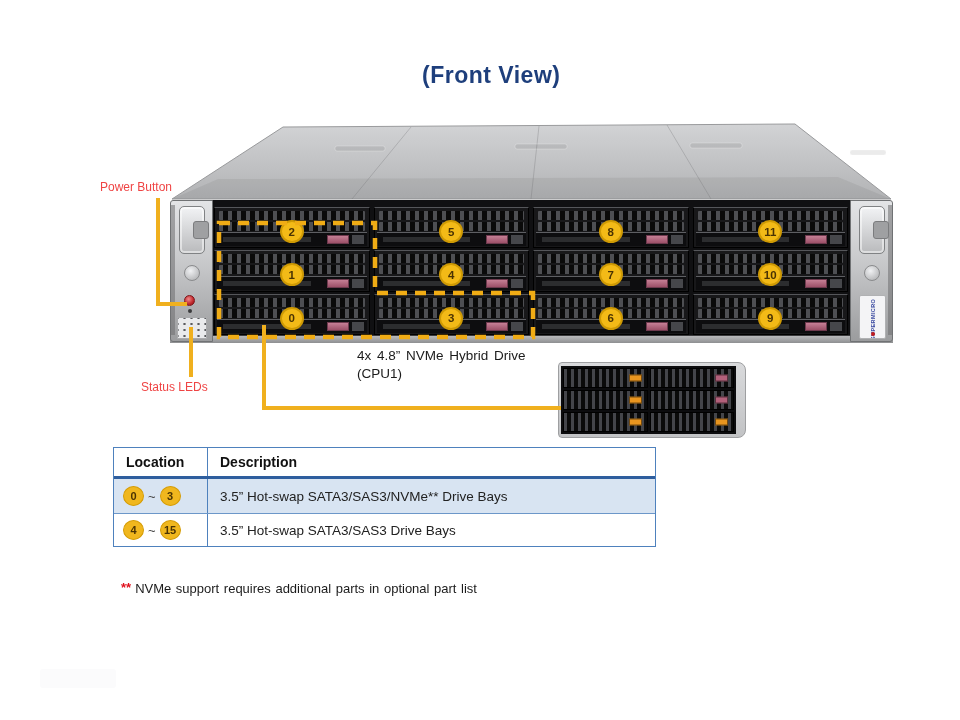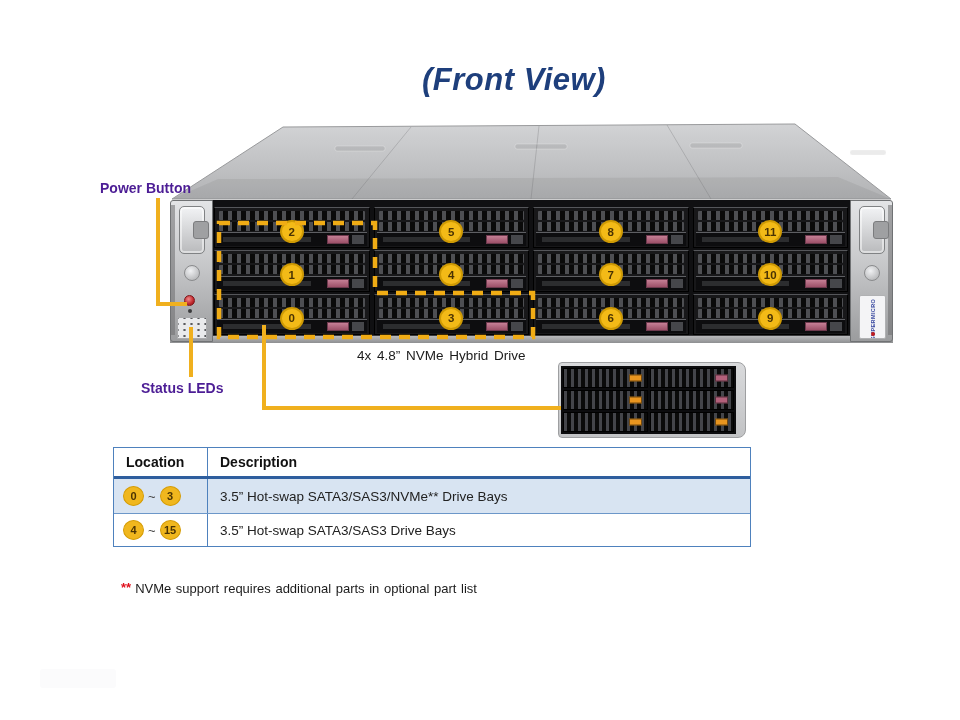--- a/index.html
+++ b/index.html
@@ -1,20 +1,20 @@
 <!DOCTYPE html>
 <html><head>
 <meta charset="utf-8">
 <style>
   * { margin:0; padding:0; box-sizing:border-box; }
   html,body { width:960px; height:720px; background:#fff; font-family:"Liberation Sans", sans-serif; }
   #canvas { position:relative; width:960px; height:720px; background:#ffffff; overflow:hidden; }
 
   
-  .title { position:absolute; left:422px; top:62px; font-size:31px; font-style:italic; font-weight:600;
+  .title { position:absolute; left:422px; top:62px; font-size:23px; font-weight:600;
            color:#1e3f7c; letter-spacing:0.5px; }
 
   
   .server { position:absolute; left:170px; top:120px; width:723px; height:232px; }
   .lid-svg { position:absolute; left:0; top:0; }
 
   .bezel { position:absolute; left:40px; top:80px; width:643px; height:135px; background:#101012; }
 
   .bottom-strip { position:absolute; left:0px; top:215px; width:723px; height:8px;
                   background:linear-gradient(#b9babc,#8e8f91); border-top:1px solid #3a3a3c; }
@@ -69,21 +69,21 @@
 
   
   .lead { position:absolute; background:#f0b01e; z-index:5; }
   #lead-power-v { left:156px; top:198px; width:4px; height:108px; }
   #lead-power-h { left:156px; top:302px; width:31px; height:4px; }
   #lead-status-v { left:189px; top:327px; width:4px; height:50px; }
   #lead-nvme-v { left:262px; top:325px; width:4px; height:85px; }
   #lead-nvme-h { left:262px; top:406px; width:299px; height:4px; }
 
   
-  .ann-label { position:absolute; font-size:14px; color:#4c1d95;font-weight:bold; }
+  .ann-label { position:absolute; font-size:12px; color:#ef4444; }
   #label-power { left:100px; top:180px; }
   #label-status { left:141px; top:380px; }
   .callout { position:absolute; left:357px; top:347px; width:210px; font-size:13.5px; color:#1b1b1b;
              line-height:1.32; word-spacing:2px; }
   .stars-red { color:#e0101c; font-weight:bold; }
 
   
   .nvme-img { position:absolute; left:558px; top:362px; width:188px; height:76px;
               background:linear-gradient(180deg,#d9dadc,#c2c3c5); border-radius:4px 8px 8px 4px;
               border:1px solid #9e9fa1; }
@@ -92,21 +92,21 @@
                 gap:2px; padding:2px; }
   .mini-tray { position:relative; background:#202022; border:1px solid #000;
                background-image:repeating-linear-gradient(90deg,#44454a 0 3px,#0a0a0a 3px 7px);
                background-size:100% 14px; background-repeat:repeat-y; }
   .mini-tab { position:absolute; right:5px; top:50%; transform:translateY(-50%); width:13px; height:7px;
               border:1px solid rgba(0,0,0,.5); }
   .tab-orange { background:#e8951f; }
   .tab-pink { background:#b2607a; }
 
   
-  .tbl { position:absolute; left:113px; top:447px; width:638px; border:1.5px solid #4e81bd; background:#fff; }
+  .tbl { position:absolute; left:113px; top:447px; width:543px; border:1.5px solid #4e81bd; background:#fff; }
   .tbl-row { display:flex; }
   .tbl-header { height:31px; border-bottom:3px solid #2e5e9e; }
   .tbl-r1 { height:35px; background:#d8e4f2; border-bottom:1.5px solid #6c97c9; }
   .tbl-r2 { height:32px; background:#ffffff; }
   .cell-loc { width:94px; flex:0 0 94px; border-right:1.5px solid #4e81bd; display:flex;
               align-items:center; padding-left:9px; gap:4px; }
   .cell-desc { flex:1; display:flex; align-items:center; padding-left:12px; font-size:13.5px; color:#222; }
   .tbl-header .cell-loc, .tbl-header .cell-desc { font-size:14px; font-weight:bold; color:#111; padding-left:12px; }
   .tbadge { min-width:21px; height:20px; padding:0 2px; border-radius:50%; background:#f0b71e;
             border:1.5px solid #d59c06; color:#4a3303; font-size:11px; font-weight:bold;
@@ -309,20 +309,21 @@
   <div class="lead" id="lead-power-h"></div>
   <div class="lead" id="lead-status-v"></div>
   <div class="lead" id="lead-nvme-v"></div>
   <div class="lead" id="lead-nvme-h"></div>
 
   <div class="ann-label" id="label-power">Power Button</div>
   <div class="ann-label" id="label-status">Status LEDs</div>
 
   <div class="callout">
     <div>4x 4.8” NVMe Hybrid Drive</div>
+    <div>(CPU1)</div>
   </div>
 
   <div class="nvme-img">
     <div class="nvme-inner">
       <div class="mini-tray">
           <div class="mini-tab tab-orange"></div>
         </div>
       <div class="mini-tray">
           <div class="mini-tab tab-pink"></div>
         </div>

